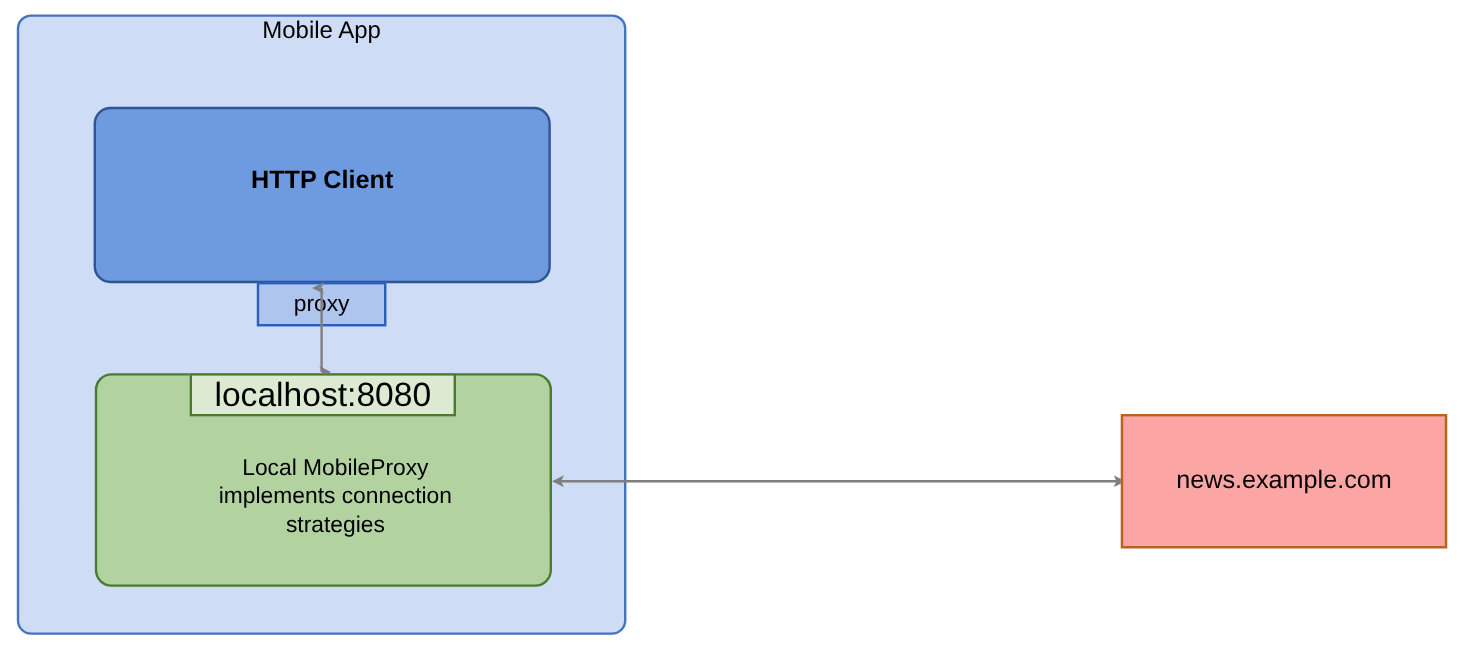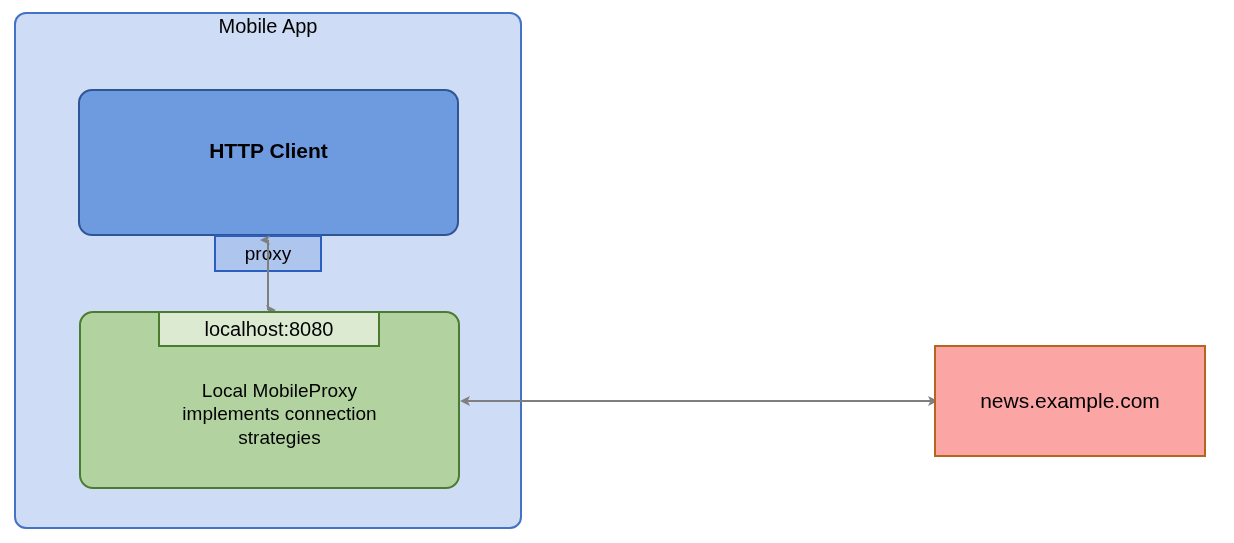--- a/index.html
+++ b/index.html
@@ -97,21 +97,21 @@
   }
 
   
   #localhost-port-box {
     left: 158px;
     top: 311px;
     width: 222px;
     height: 36px;
     background: #dbead0;
     border: 2px solid #4b7b2f;
-    font-size: 20px;
+    font-size: 28px;
   }
 
   
   #external-host-box {
     left: 934px;
     top: 345px;
     width: 272px;
     height: 112px;
     background: #fca5a5;
     border: 2px solid #b5651d;

